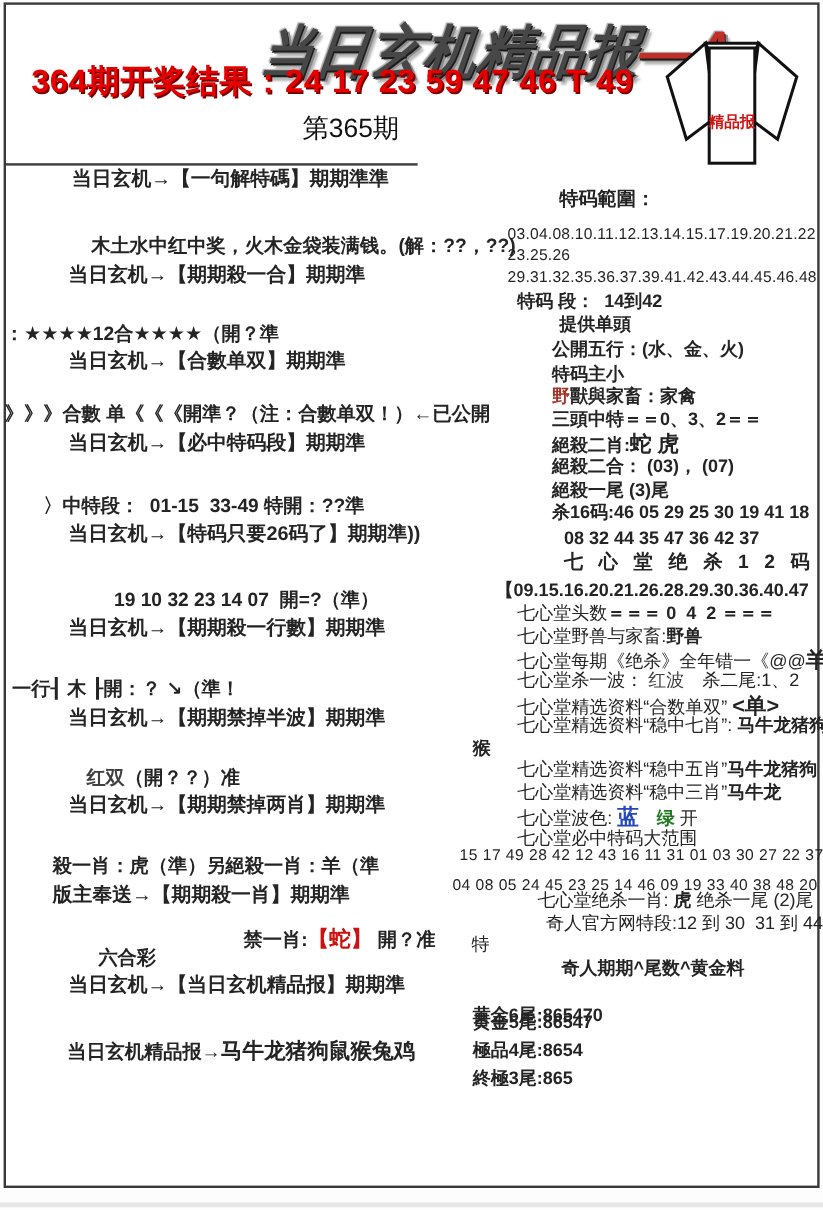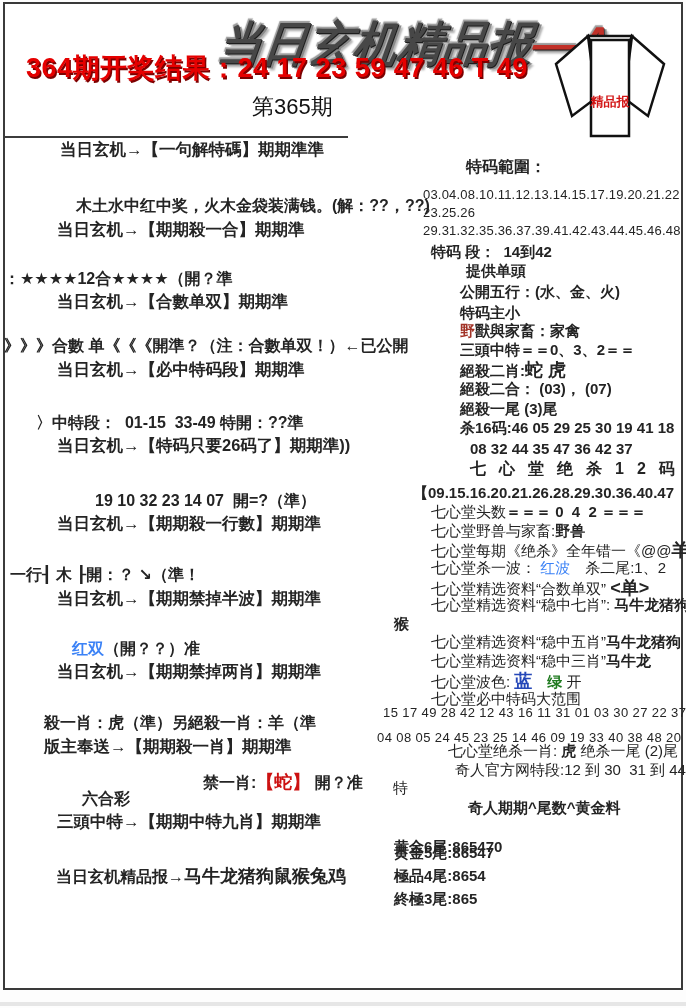--- a/index.html
+++ b/index.html
@@ -32,21 +32,21 @@
     text-shadow:1.5px 1.5px 0 #7d0000;
   }
   .issue-line{
     position:absolute;left:252px;top:92px;font-size:22px;color:#111;white-space:pre;z-index:3;
   }
   .ribbon{position:absolute;left:550px;top:28px;width:120px;height:112px;z-index:4;}
   .ln{
     position:absolute;white-space:pre;font-size:15px;color:#242424;line-height:1.15;
   }
   .b{font-weight:bold;}
-  .r{color:#3b82f6;}
+  .r{color:#404040;}
   .rb{color:#cc1111;font-weight:bold;}
   .dr{color:#a23327;}
   .bl{color:#2547b8;font-weight:bold;}
   .g{color:#1f7a1f;font-weight:bold;}
   .big{font-size:18px;}
   .f16{font-size:16px;}
   .f165{font-size:16.5px;}
   .f13{font-size:13px;letter-spacing:.4px;}
   .f125{font-size:13px;letter-spacing:.2px;}
   .sp{letter-spacing:13px;font-size:16px;}
@@ -83,21 +83,21 @@
 <div class="ln f16" style="left:95px;top:492px"><span class="b">19 10 32 23 14 07  開=?（準）</span></div>
 <div class="ln f165" style="left:57px;top:514px"><span class="b">当日玄机→【期期殺一行數】期期準</span></div>
 <div class="ln f16" style="left:10px;top:566px"><span class="b">一行┨ 木 ┠開：？ ↘（準！</span></div>
 <div class="ln f165" style="left:57px;top:589px"><span class="b">当日玄机→【期期禁掉半波】期期準</span></div>
 <div class="ln f16" style="left:72px;top:640px"><span class="r b">红双</span><span class="b">（開？？）准</span></div>
 <div class="ln f165" style="left:57px;top:662px"><span class="b">当日玄机→【期期禁掉两肖】期期準</span></div>
 <div class="ln f16" style="left:44px;top:714px"><span class="b">殺一肖：</span><span class="b">虎</span><span class="b">（準）另絕殺一肖：</span><span class="b">羊</span><span class="b">（準</span></div>
 <div class="ln f165" style="left:44px;top:737px"><span class="b">版主奉送→【期期殺一肖】期期準</span></div>
 <div class="ln f16" style="left:82px;top:790px"><span class="b">六合彩</span></div>
 <div class="ln f16" style="left:203px;top:772px"><span class="b">禁一肖:</span><span class="rb big">【蛇】</span><span class="b"> 開？准</span></div>
-<div class="ln f165" style="left:57px;top:812px"><span class="b">三頭中特→【期期中特九肖】期期準</span></div>
+<div class="ln f165" style="left:57px;top:812px"><span class="b">当日玄机→【当日玄机精品报】期期準</span></div>
 <div class="ln f16" style="left:56px;top:866px"><span class="b">当日玄机精品报→</span><span class="b big">马牛龙猪狗鼠猴兔鸡</span></div>
 
 <div class="ln f16" style="left:466px;top:158px"><span class="b">特码範圍：</span></div>
 <div class="ln f125" style="left:423px;top:188px"><span>03.04.08.10.11.12.13.14.15.17.19.20.21.22</span></div>
 <div class="ln f125" style="left:423px;top:206px"><span>23.25.26</span></div>
 <div class="ln f125" style="left:423px;top:224px"><span>29.31.32.35.36.37.39.41.42.43.44.45.46.48</span></div>
 <div class="ln" style="left:431px;top:243px"><span class="b">特码 段：  14到42</span></div>
 <div class="ln" style="left:466px;top:262px"><span class="b">提供单頭</span></div>
 <div class="ln" style="left:460px;top:283px"><span class="b">公開五行：(水、金、火)</span></div>
 <div class="ln" style="left:460px;top:304px"><span class="b">特码主小</span></div>

